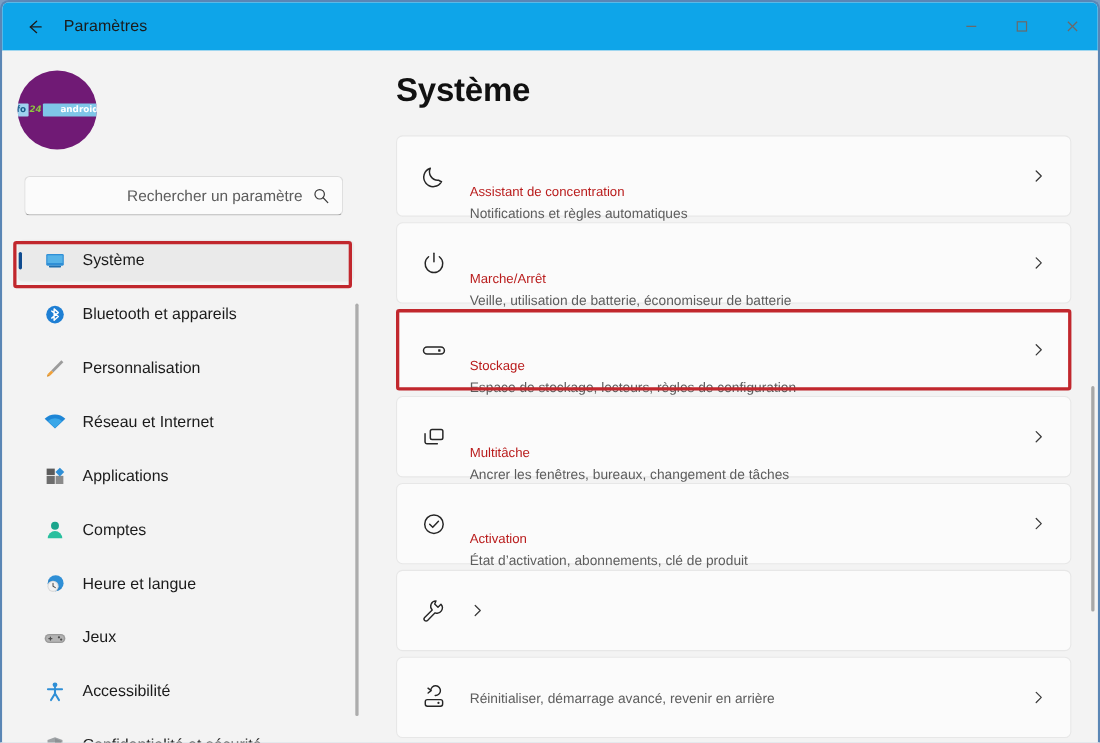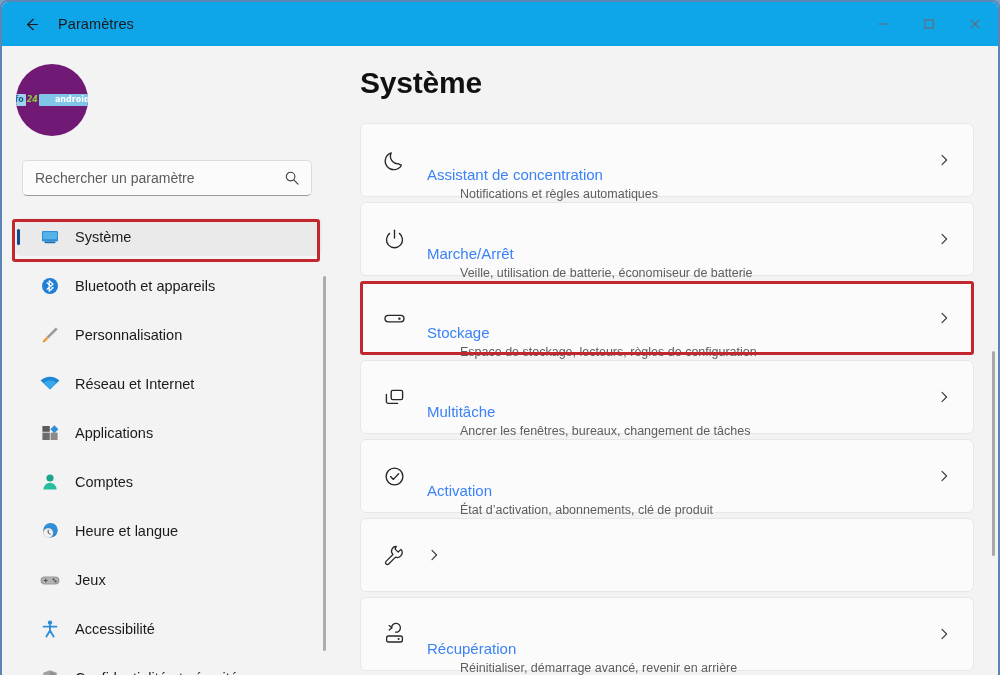--- a/index.html
+++ b/index.html
@@ -128,20 +128,21 @@
   }
   .searchbox input {
     border: 0;
     outline: none;
     background: transparent;
     font-family: "Liberation Sans", sans-serif;
     font-size: 14px;
     color: #c2410c;
     padding-left: 12px;
     width: 240px;
+    text-align: right;
   }
   .searchbox input::placeholder { color: #5c5c5c; }
   .search-icon {
     margin-left: auto;
     margin-right: 11px;
     display: flex; align-items: center;
   }
 
   .nav {
     position: absolute;
@@ -237,31 +238,30 @@
   }
   .card-icon {
     width: 30px;
     margin-left: 18px;
     margin-right: 18px;
     display: flex; align-items: center; justify-content: center;
     color: #262626;
   }
   .card-text { flex: 1; }
   .card-title {
-    font-size: 15px;
-    color: #3b82f6;
+    font-size: 12px;
+    color: #b91c1c;
     line-height: 19px;
     margin-top: 47px;
   }
   .card-sub {
     font-size: 12.5px;
     color: #5d5d5d;
     line-height: 18px;
     margin-top: 1px;
-    margin-left: 33px;
   }
   .chev {
     margin-right: 22px;
     color: #3a3a3a;
     display: flex; align-items: center;
   }
   .sb-main-track {
     position: absolute;
     right: 3px; top: 305px;
     width: 3px; height: 205px;
@@ -552,21 +552,20 @@
       <div class="card">
         <span class="card-icon">
           <svg width="25" height="25" viewBox="0 0 25 25">
             <rect x="4.6" y="14" width="15.8" height="6" rx="2" fill="none" stroke="#262626" stroke-width="1.3"></rect>
             <circle cx="16.6" cy="17" r="1" fill="#262626"></circle>
             <path d="M13.6 10.2 A4.4 4.4 0 1 0 9.6 5.6" fill="none" stroke="#262626" stroke-width="1.3" stroke-linecap="round"></path>
             <path d="M7.1 3.6 L9.9 5.8 L7.2 8" fill="none" stroke="#262626" stroke-width="1.3" stroke-linecap="round" stroke-linejoin="round"></path>
           </svg>
         </span>
         <span class="card-text">
-          <span class="card-title" style="display:block">Récupération</span>
           <span class="card-sub" style="display:block">Réinitialiser, démarrage avancé, revenir en arrière</span>
         </span>
         <span class="chev">
           <svg width="14" height="14" viewBox="0 0 14 14">
             <path d="M5 2.4 L9.6 7 L5 11.6" fill="none" stroke="#3a3a3a" stroke-width="1.15" stroke-linecap="round" stroke-linejoin="round"></path>
           </svg>
         </span>
       </div>
 
     </div>

